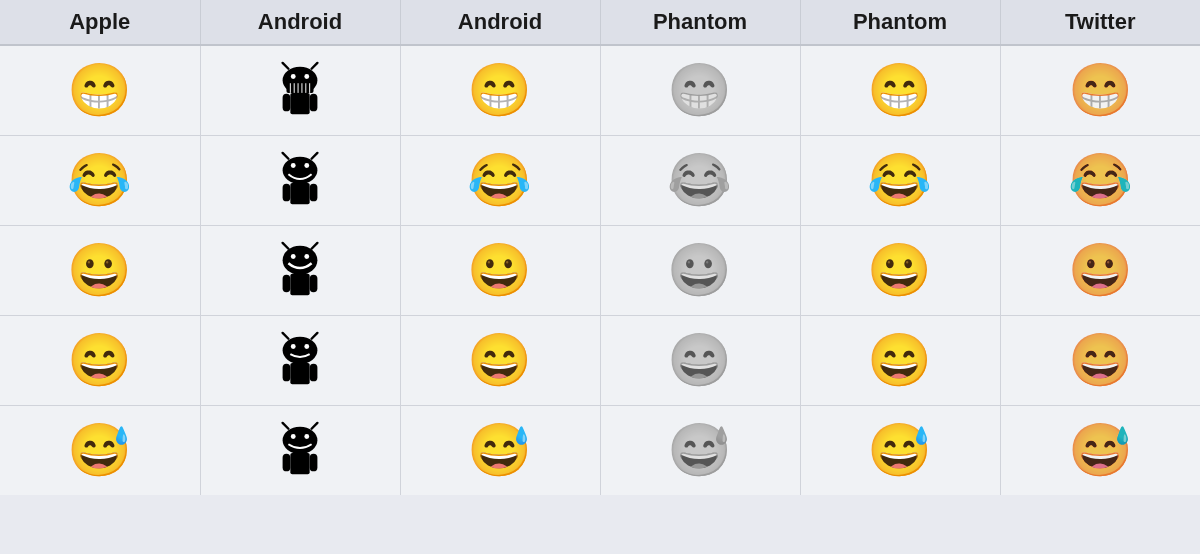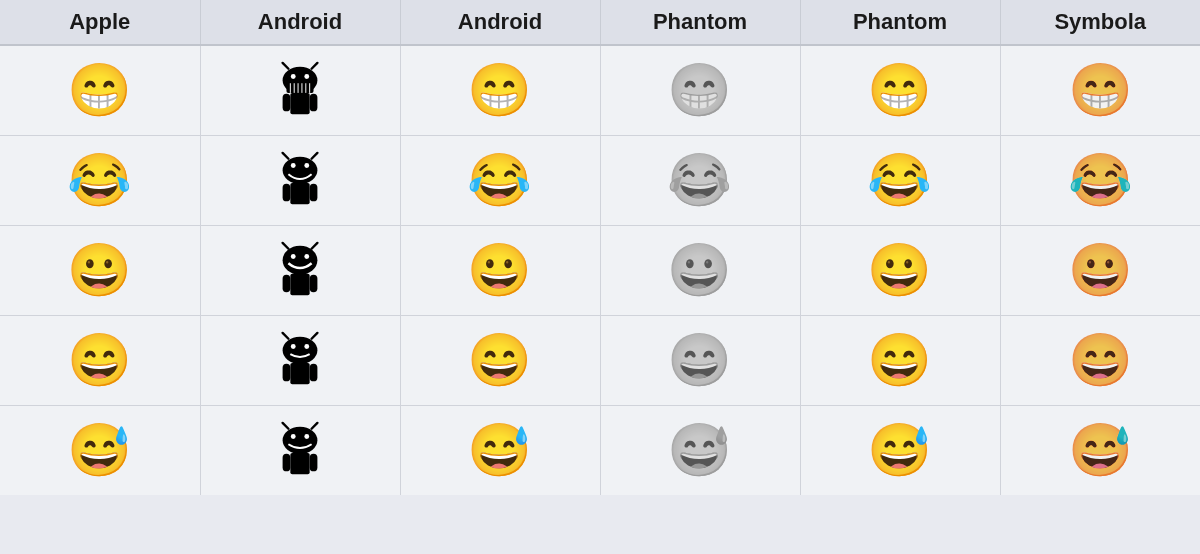--- a/index.html
+++ b/index.html
@@ -51,21 +51,21 @@
 <body>
 
 <table>
   <thead>
     <tr>
       <th>Apple</th>
       <th>Android</th>
       <th>Android</th>
       <th>Phantom</th>
       <th>Phantom</th>
-      <th>Symbola</th>
+      <th>Twitter</th>
     </tr>
   </thead>
   <tbody id="emoji-tbody">
   <tr>
         <td>
           <div class="emoji-cell">
             <span style="font-size:52px;">😁</span>
           </div>
         </td>
         <td>

